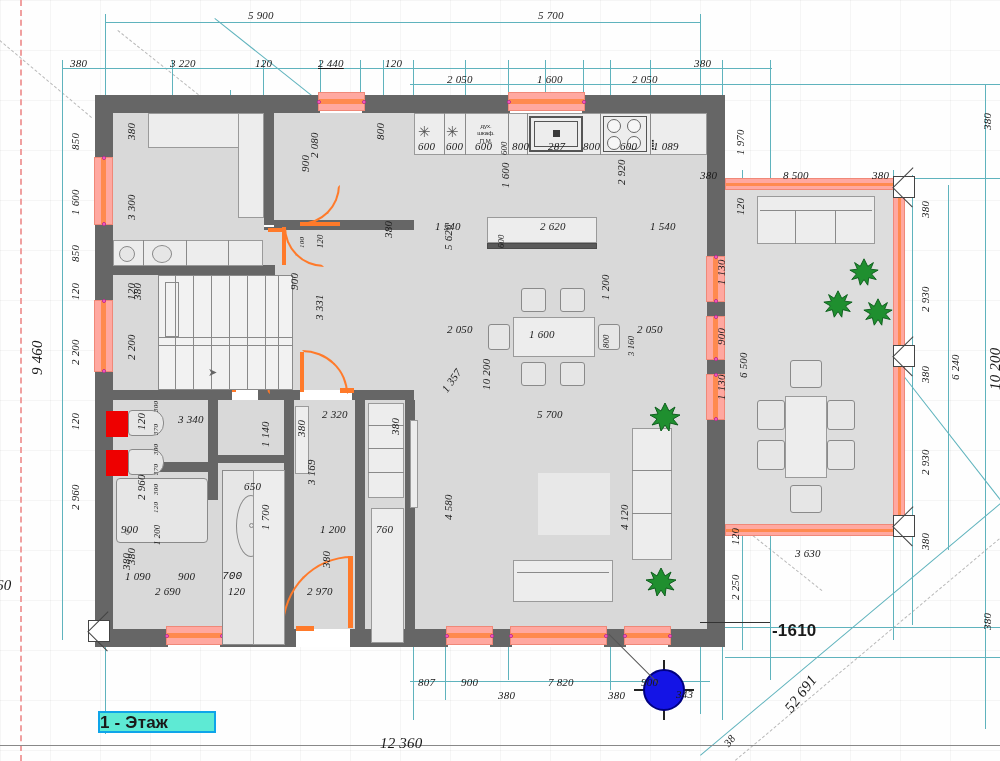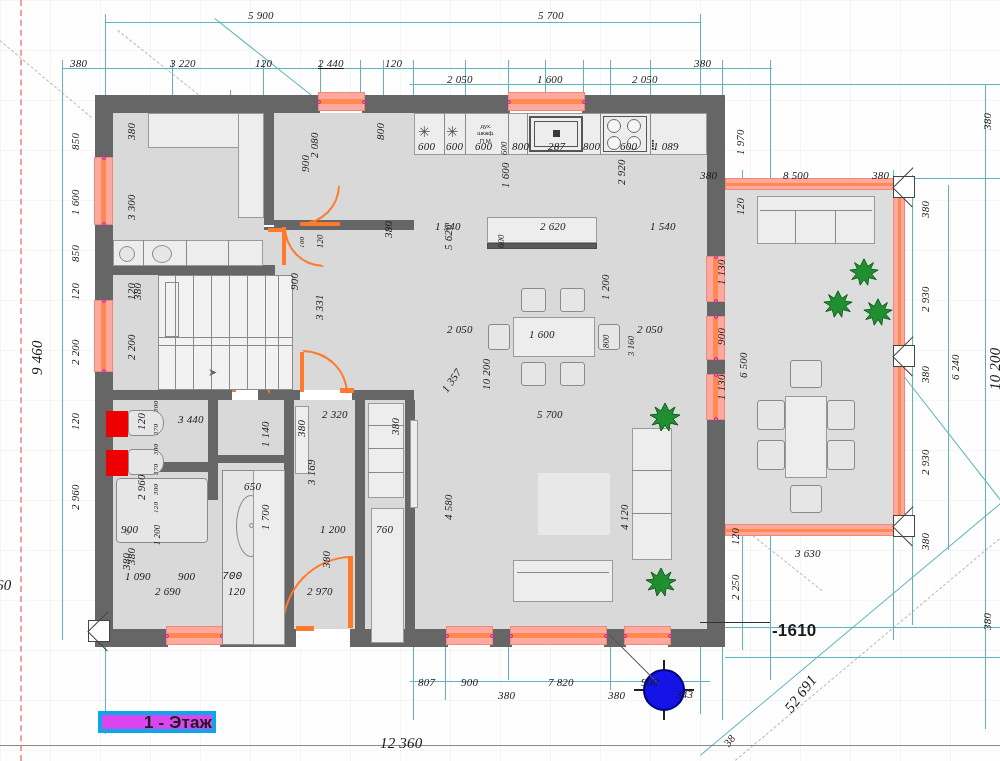--- a/index.html
+++ b/index.html
@@ -94,22 +94,22 @@
   
   .plant { position:absolute; }
 
   
   .bluept { position:absolute; width:42px;height:42px;border-radius:50%;
             background:#1414e6; border:2px solid #000080; }
   .cross { position:absolute; background:#222; }
 
   
   .lblbox {
-    position:absolute; background:#d946ef; border:4px solid #0ea5e9;
-    display:flex; align-items:center; justify-content:flex-end;
+    position:absolute; background:#5eead4; border:2px solid #0ea5e9;
+    display:flex; align-items:center; justify-content:flex-start;
   }
 
   
   .levelcall { position:absolute; border-top:1px solid #333; height:0; }
 
   
   .stepline { position:absolute; background:#8a8a8a; height:1px; }
   .stepv { position:absolute; background:#8a8a8a; width:1px; }
 
   
@@ -561,21 +561,21 @@
   <div class="dtxt" style="left:537px; top:409px;">5 700</div>
   <div class="dtxt v" style="left:443px; top:520px;">4 580</div>
   <div class="dtxt v" style="left:619px; top:530px;">4 120</div>
   <div class="dtxt v" style="left:306px; top:485px;">3 169</div>
   <div class="dtxt" style="left:322px; top:409px;">2 320</div>
   <div class="dtxt v" style="left:260px; top:447px;">1 140</div>
   <div class="dtxt" style="left:244px; top:481px;">650</div>
   <div class="dtxt v" style="left:260px; top:530px;">1 700</div>
   <div class="dtxt" style="left:320px; top:524px;">1 200</div>
   <div class="dtxt" style="left:376px; top:524px;">760</div>
-  <div class="dtxt" style="left:178px; top:414px;">3 440</div>
+  <div class="dtxt" style="left:178px; top:414px;">3 340</div>
   <div class="dtxt" style="left:155px; top:586px;">2 690</div>
   <div class="dtxt" style="left:228px; top:586px;">120</div>
   <div class="dtxt" style="left:307px; top:586px;">2 970</div>
   <div class="dtxt" style="left:125px; top:571px;">1 090</div>
   <div class="dtxt" style="left:178px; top:571px;">900</div>
   <div class="dtxt" style="left:222px; top:571px;font-family:Liberation Mono, monospace;">700</div>
   <div class="dtxt v" style="left:126px; top:565px;">380</div>
   <div class="dtxt v" style="left:321px; top:568px;">380</div>
   <div class="dtxt v" style="left:296px; top:437px;">380</div>
   <div class="dtxt v" style="left:390px; top:435px;">380</div>

